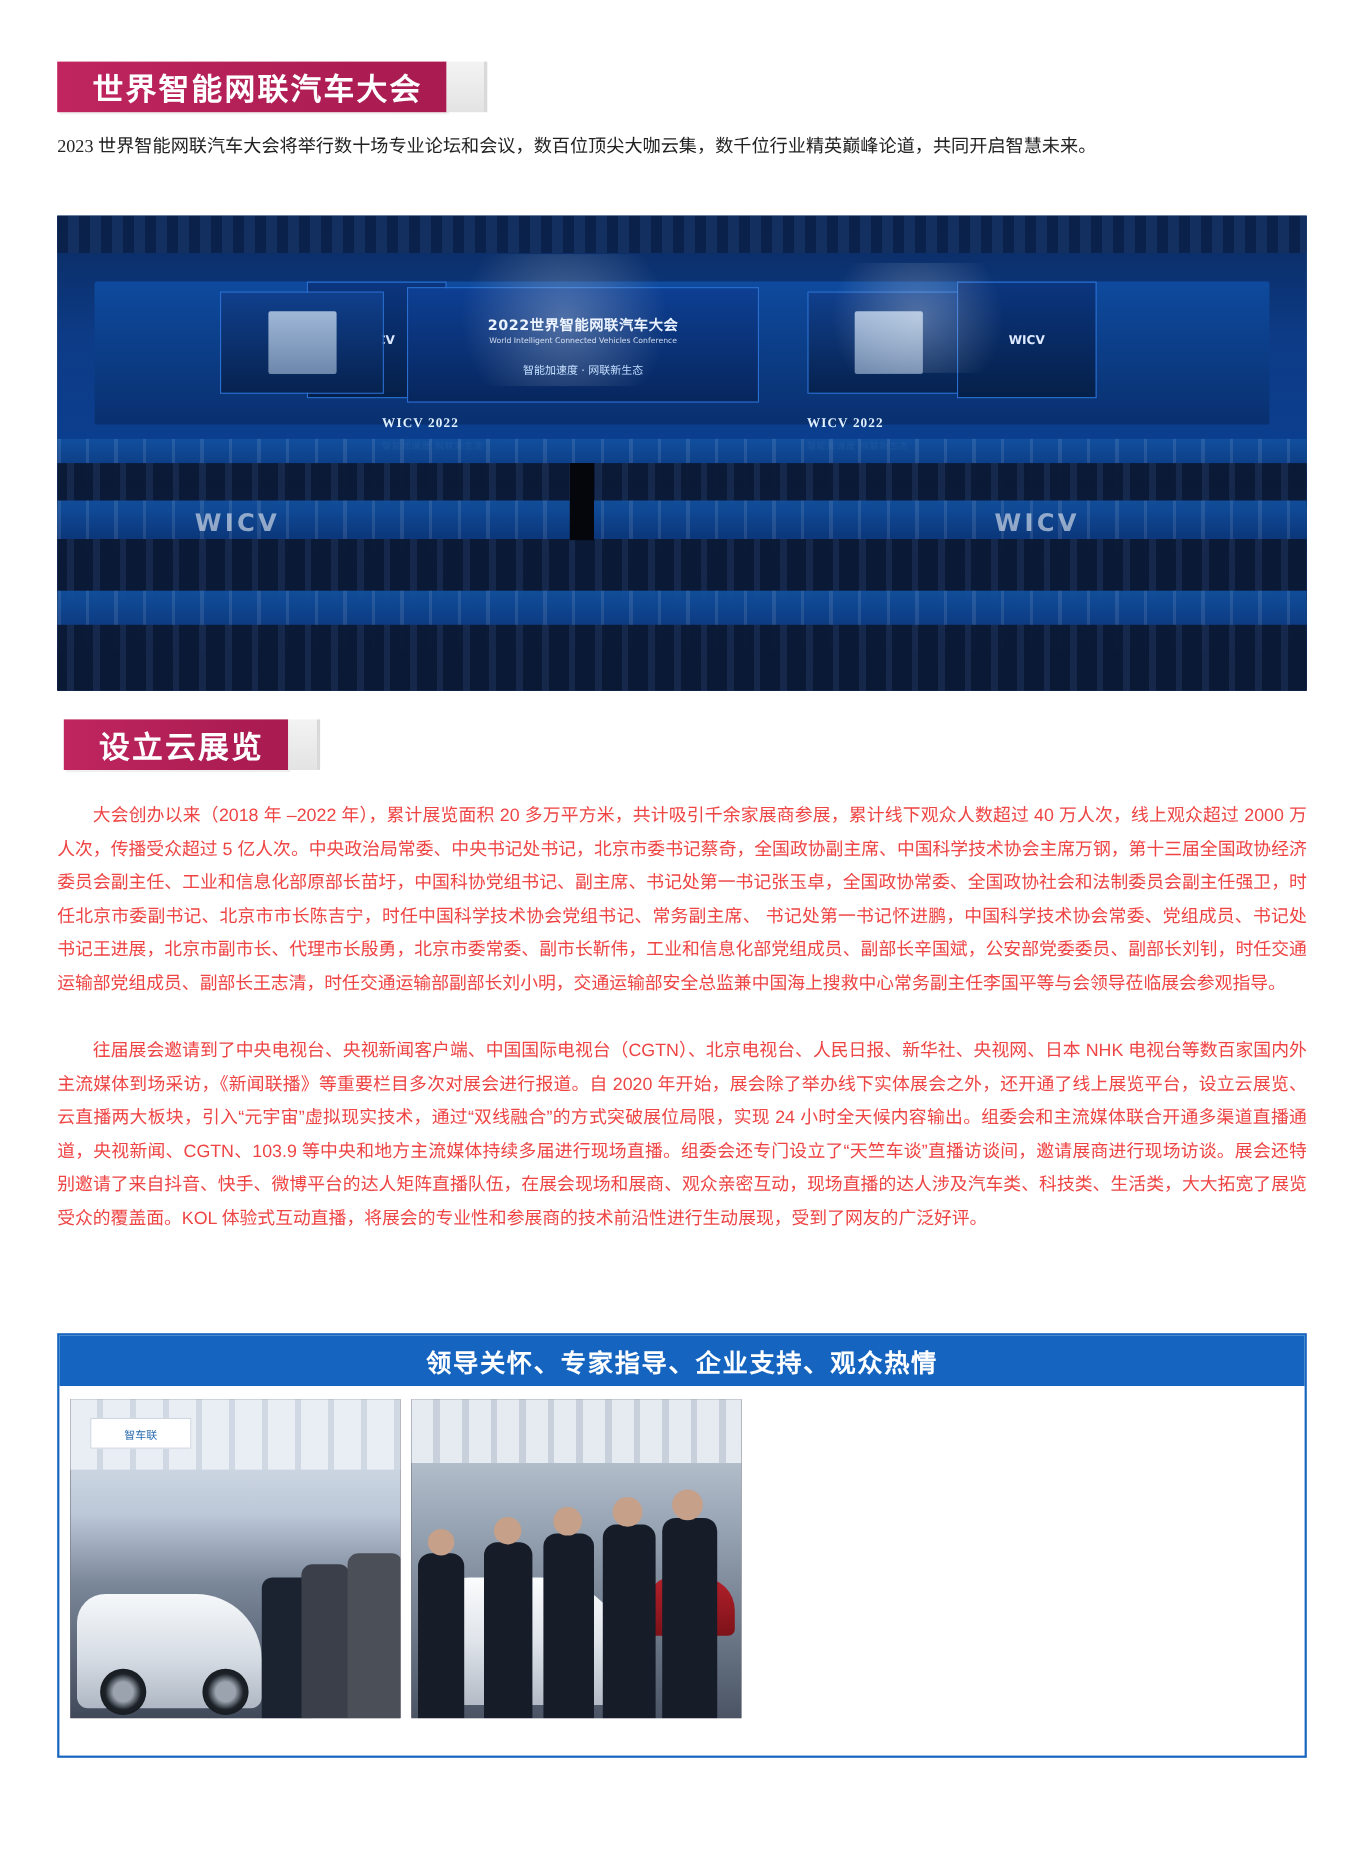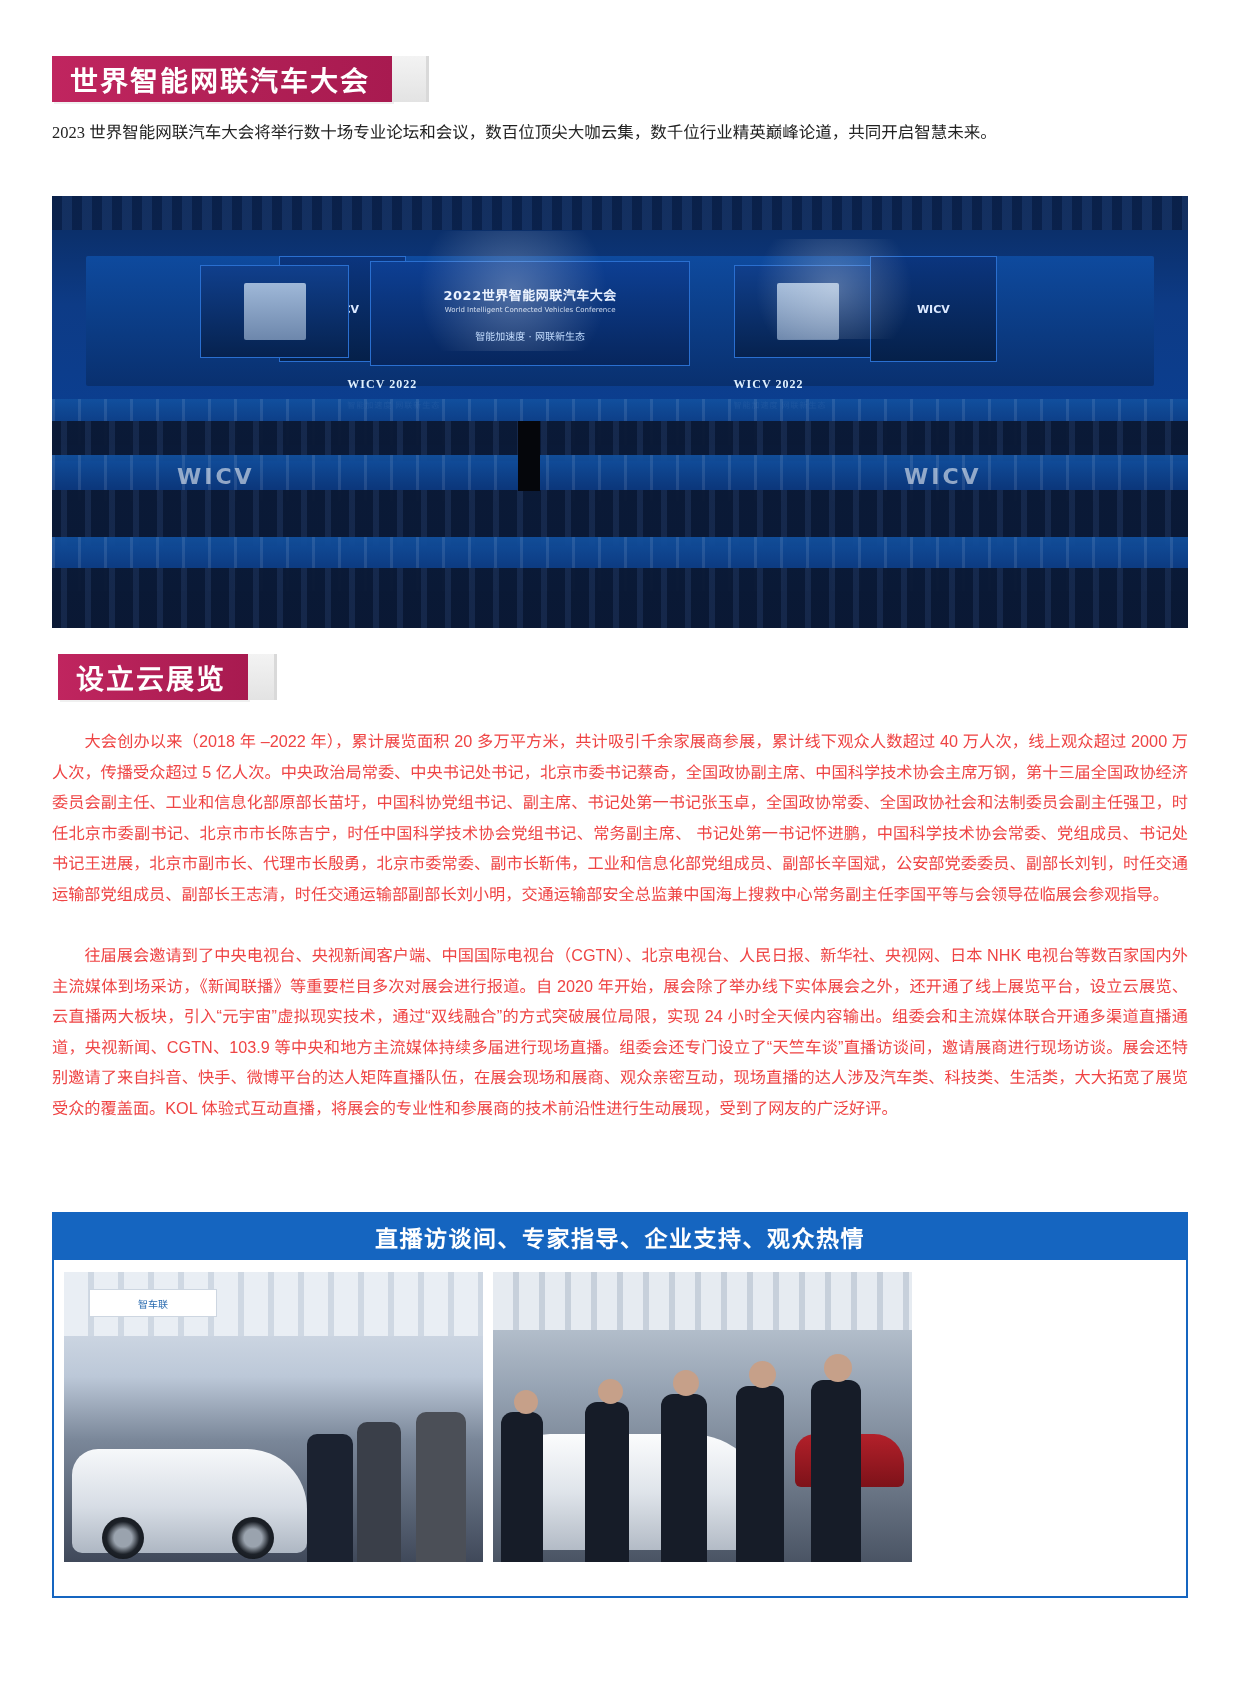--- a/index.html
+++ b/index.html
@@ -27,21 +27,21 @@
     position: absolute;
     display: flex;
     align-items: center;
     height: 46px;
   }
   .banner .bar {
     height: 46px;
     background: linear-gradient(90deg, #c0255f 0%, #b01f55 60%, #a81a50 100%);
     display: flex;
     align-items: center;
-    padding: 0 22px 0 18px;
+    padding: 0 22px 0 32px;
     box-shadow: 2px 2px 0 rgba(0,0,0,0.06);
   }
   .banner .bar .txt {
     font-family: "DejaVu Sans", "Liberation Sans", sans-serif;
     font-weight: bold;
     font-size: 28px;
     letter-spacing: 2px;
     color: #ffffff;
     white-space: nowrap;
   }
@@ -199,21 +199,21 @@
     align-items: center;
     justify-content: center;
   }
   .photobox .grid {
     display: flex;
     gap: 10px;
     padding: 12px 10px;
     box-sizing: border-box;
   }
   .thumb {
-    width: 419px;
+    width: 300px;
     height: 290px;
     position: relative;
     overflow: hidden;
     background: #223;
   }
 
   
   .t1 .bg { position:absolute; inset:0; background: linear-gradient(180deg,#dfe6ee 0%, #b9c6d6 38%, #6d7c90 60%, #3d4characters 60%); background: linear-gradient(180deg,#e3e9f0 0%, #bcc8d8 36%, #7a8799 58%, #40495a 100%);}
   .t1 .ceil { position:absolute; left:0; top:0; width:100%; height:22%;
     background: repeating-linear-gradient(90deg,#e9eef4 0 24px,#cfd8e3 24px 30px);}
@@ -319,21 +319,21 @@
       <span class="txt">设立云展览</span>
     </div>
     <div class="tail"></div>
   </div>
 
   <div class="para" style="left:52px; top:726px; width:1136px;">大会创办以来（2018 年 –2022 年），累计展览面积 20 多万平方米，共计吸引千余家展商参展，累计线下观众人数超过 40 万人次，线上观众超过 2000 万人次，传播受众超过 5 亿人次。中央政治局常委、中央书记处书记，北京市委书记蔡奇，全国政协副主席、中国科学技术协会主席万钢，第十三届全国政协经济委员会副主任、工业和信息化部原部长苗圩，中国科协党组书记、副主席、书记处第一书记张玉卓，全国政协常委、全国政协社会和法制委员会副主任强卫，时任北京市委副书记、北京市市长陈吉宁，时任中国科学技术协会党组书记、常务副主席、 书记处第一书记怀进鹏，中国科学技术协会常委、党组成员、书记处书记王进展，北京市副市长、代理市长殷勇，北京市委常委、副市长靳伟，工业和信息化部党组成员、副部长辛国斌，公安部党委委员、副部长刘钊，时任交通运输部党组成员、副部长王志清，时任交通运输部副部长刘小明，交通运输部安全总监兼中国海上搜救中心常务副主任李国平等与会领导莅临展会参观指导。</div>
 
   <div class="para" style="left:52px; top:940px; width:1136px;">往届展会邀请到了中央电视台、央视新闻客户端、中国国际电视台（CGTN）、北京电视台、人民日报、新华社、央视网、日本 NHK 电视台等数百家国内外主流媒体到场采访，《新闻联播》等重要栏目多次对展会进行报道。自 2020 年开始，展会除了举办线下实体展会之外，还开通了线上展览平台，设立云展览、云直播两大板块，引入“元宇宙”虚拟现实技术，通过“双线融合”的方式突破展位局限，实现 24 小时全天候内容输出。组委会和主流媒体联合开通多渠道直播通道，央视新闻、CGTN、103.9 等中央和地方主流媒体持续多届进行现场直播。组委会还专门设立了“天竺车谈”直播访谈间，邀请展商进行现场访谈。展会还特别邀请了来自抖音、快手、微博平台的达人矩阵直播队伍，在展会现场和展商、观众亲密互动，现场直播的达人涉及汽车类、科技类、生活类，大大拓宽了展览受众的覆盖面。KOL 体验式互动直播，将展会的专业性和参展商的技术前沿性进行生动展现，受到了网友的广泛好评。</div>
 
   <div class="photobox">
-    <div class="title">直播访谈间、专家指导、企业支持、观众热情</div>
+    <div class="title">领导关怀、专家指导、企业支持、观众热情</div>
     <div class="grid">
 
       <div class="thumb t1">
         <div class="bg"></div>
         <div class="ceil"></div>
         <div class="boothsign">智车联</div>
         <div class="crowd"></div>
         <div class="car"></div>
         <div class="wheel" style="left:9%;"></div>
         <div class="wheel" style="left:40%;"></div>

